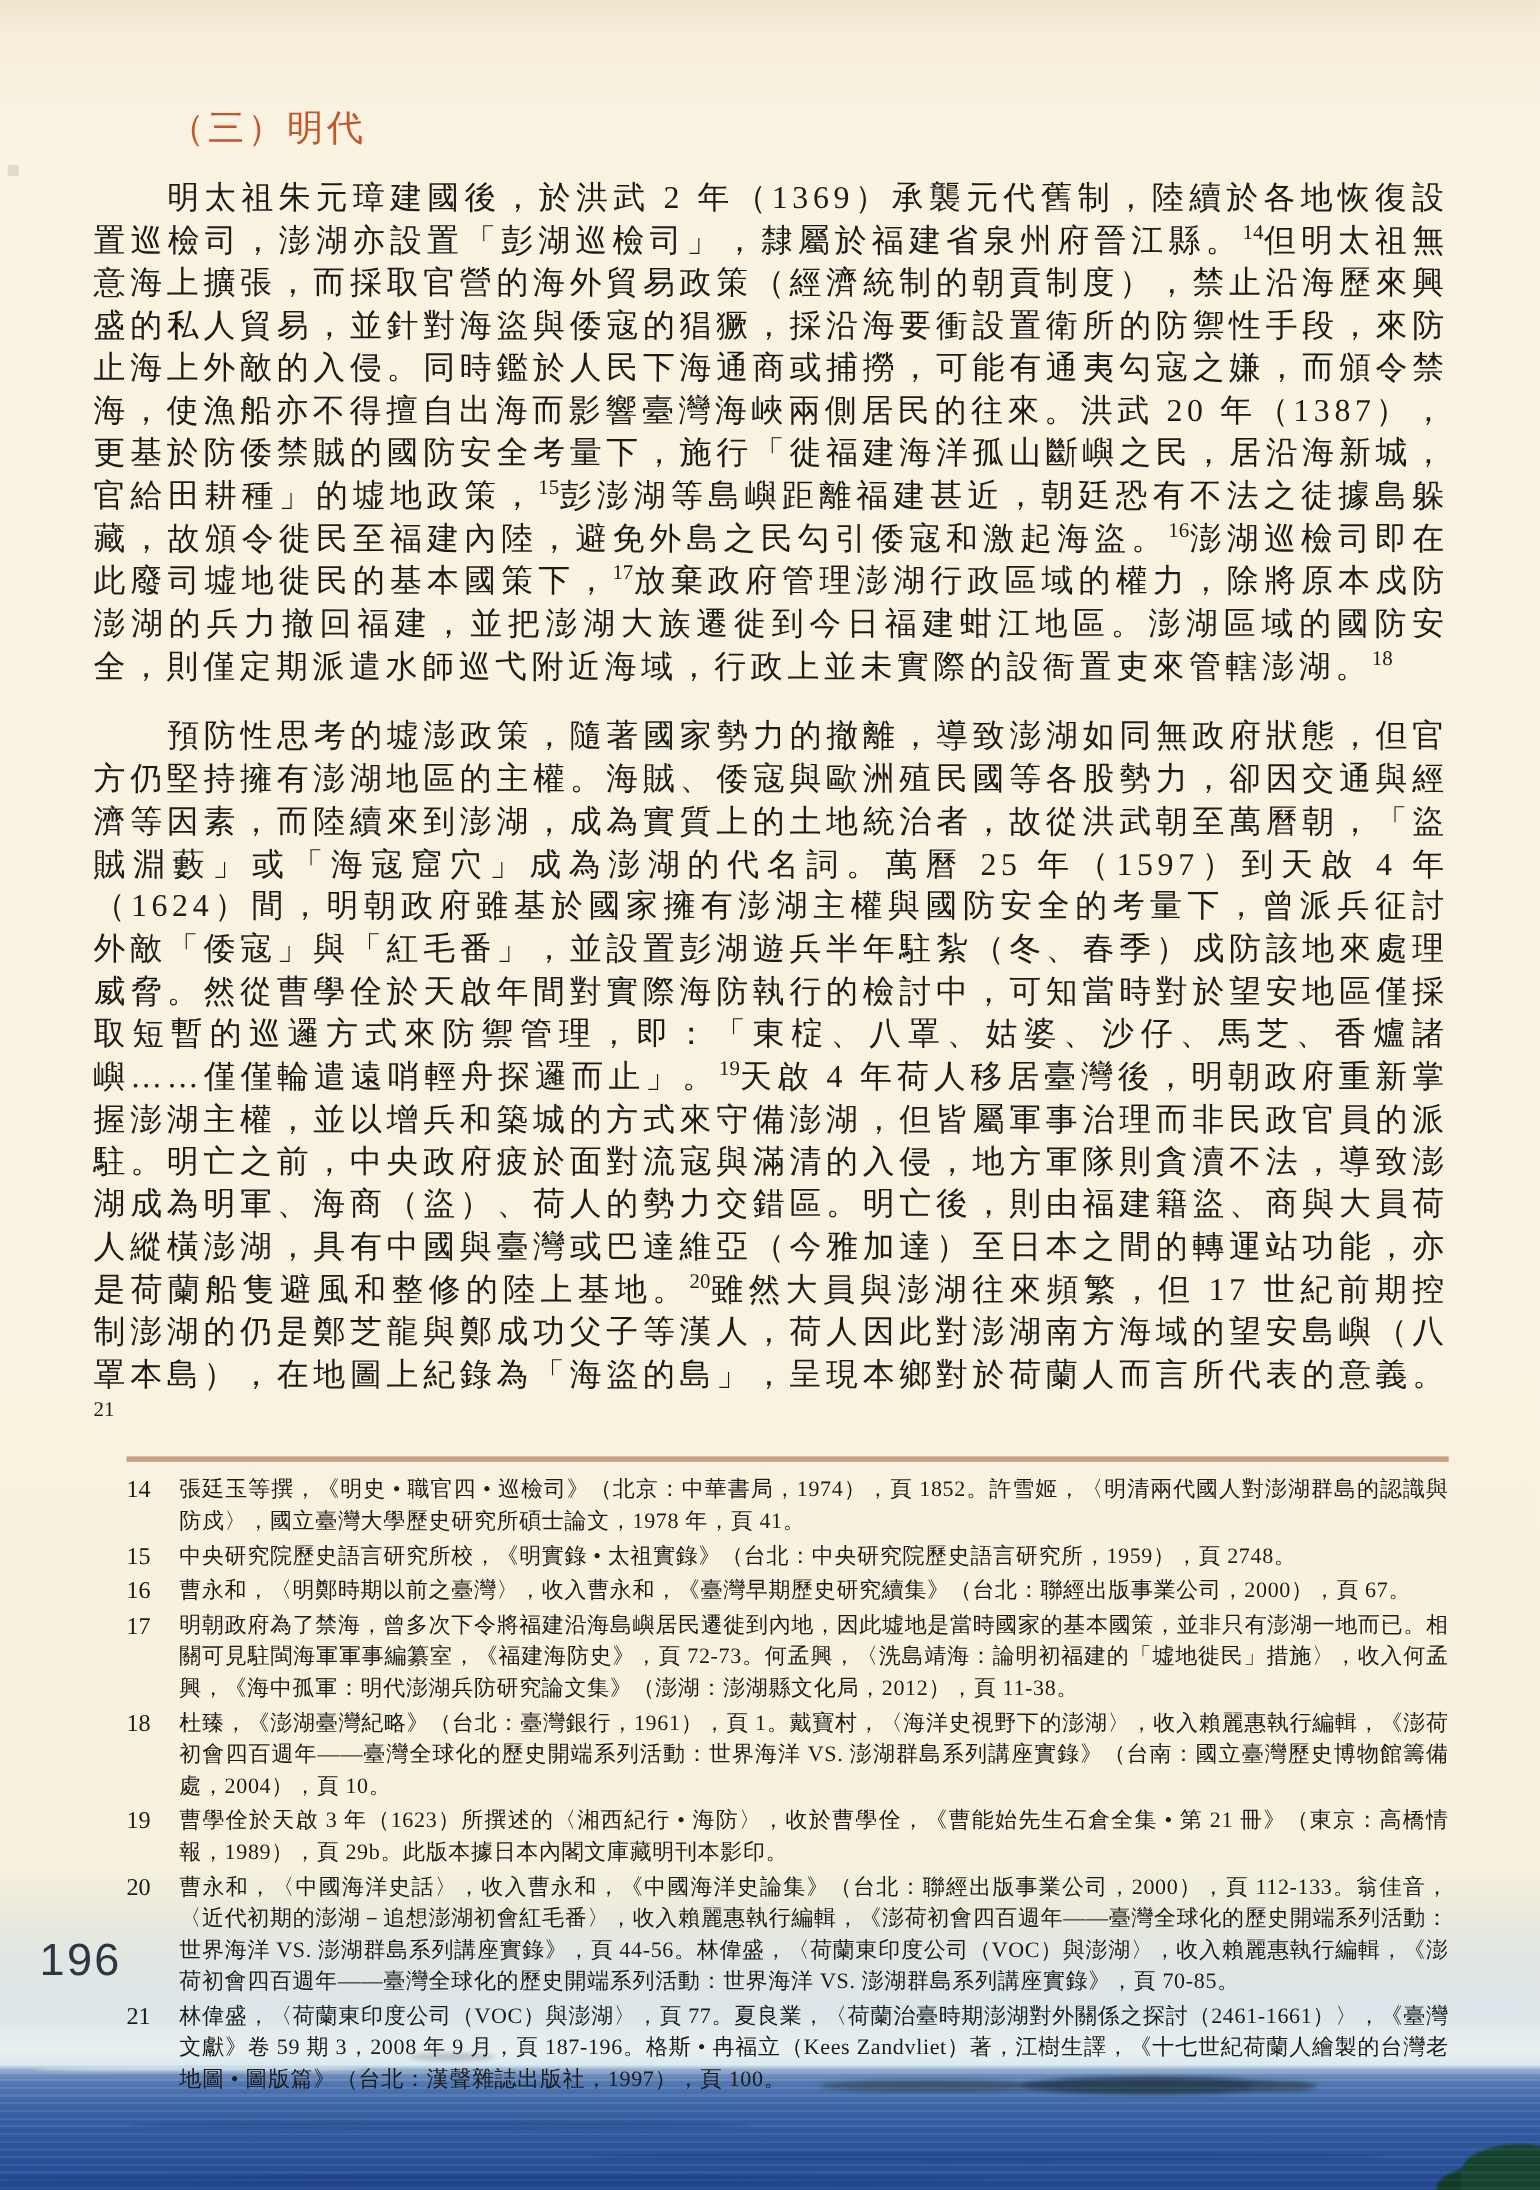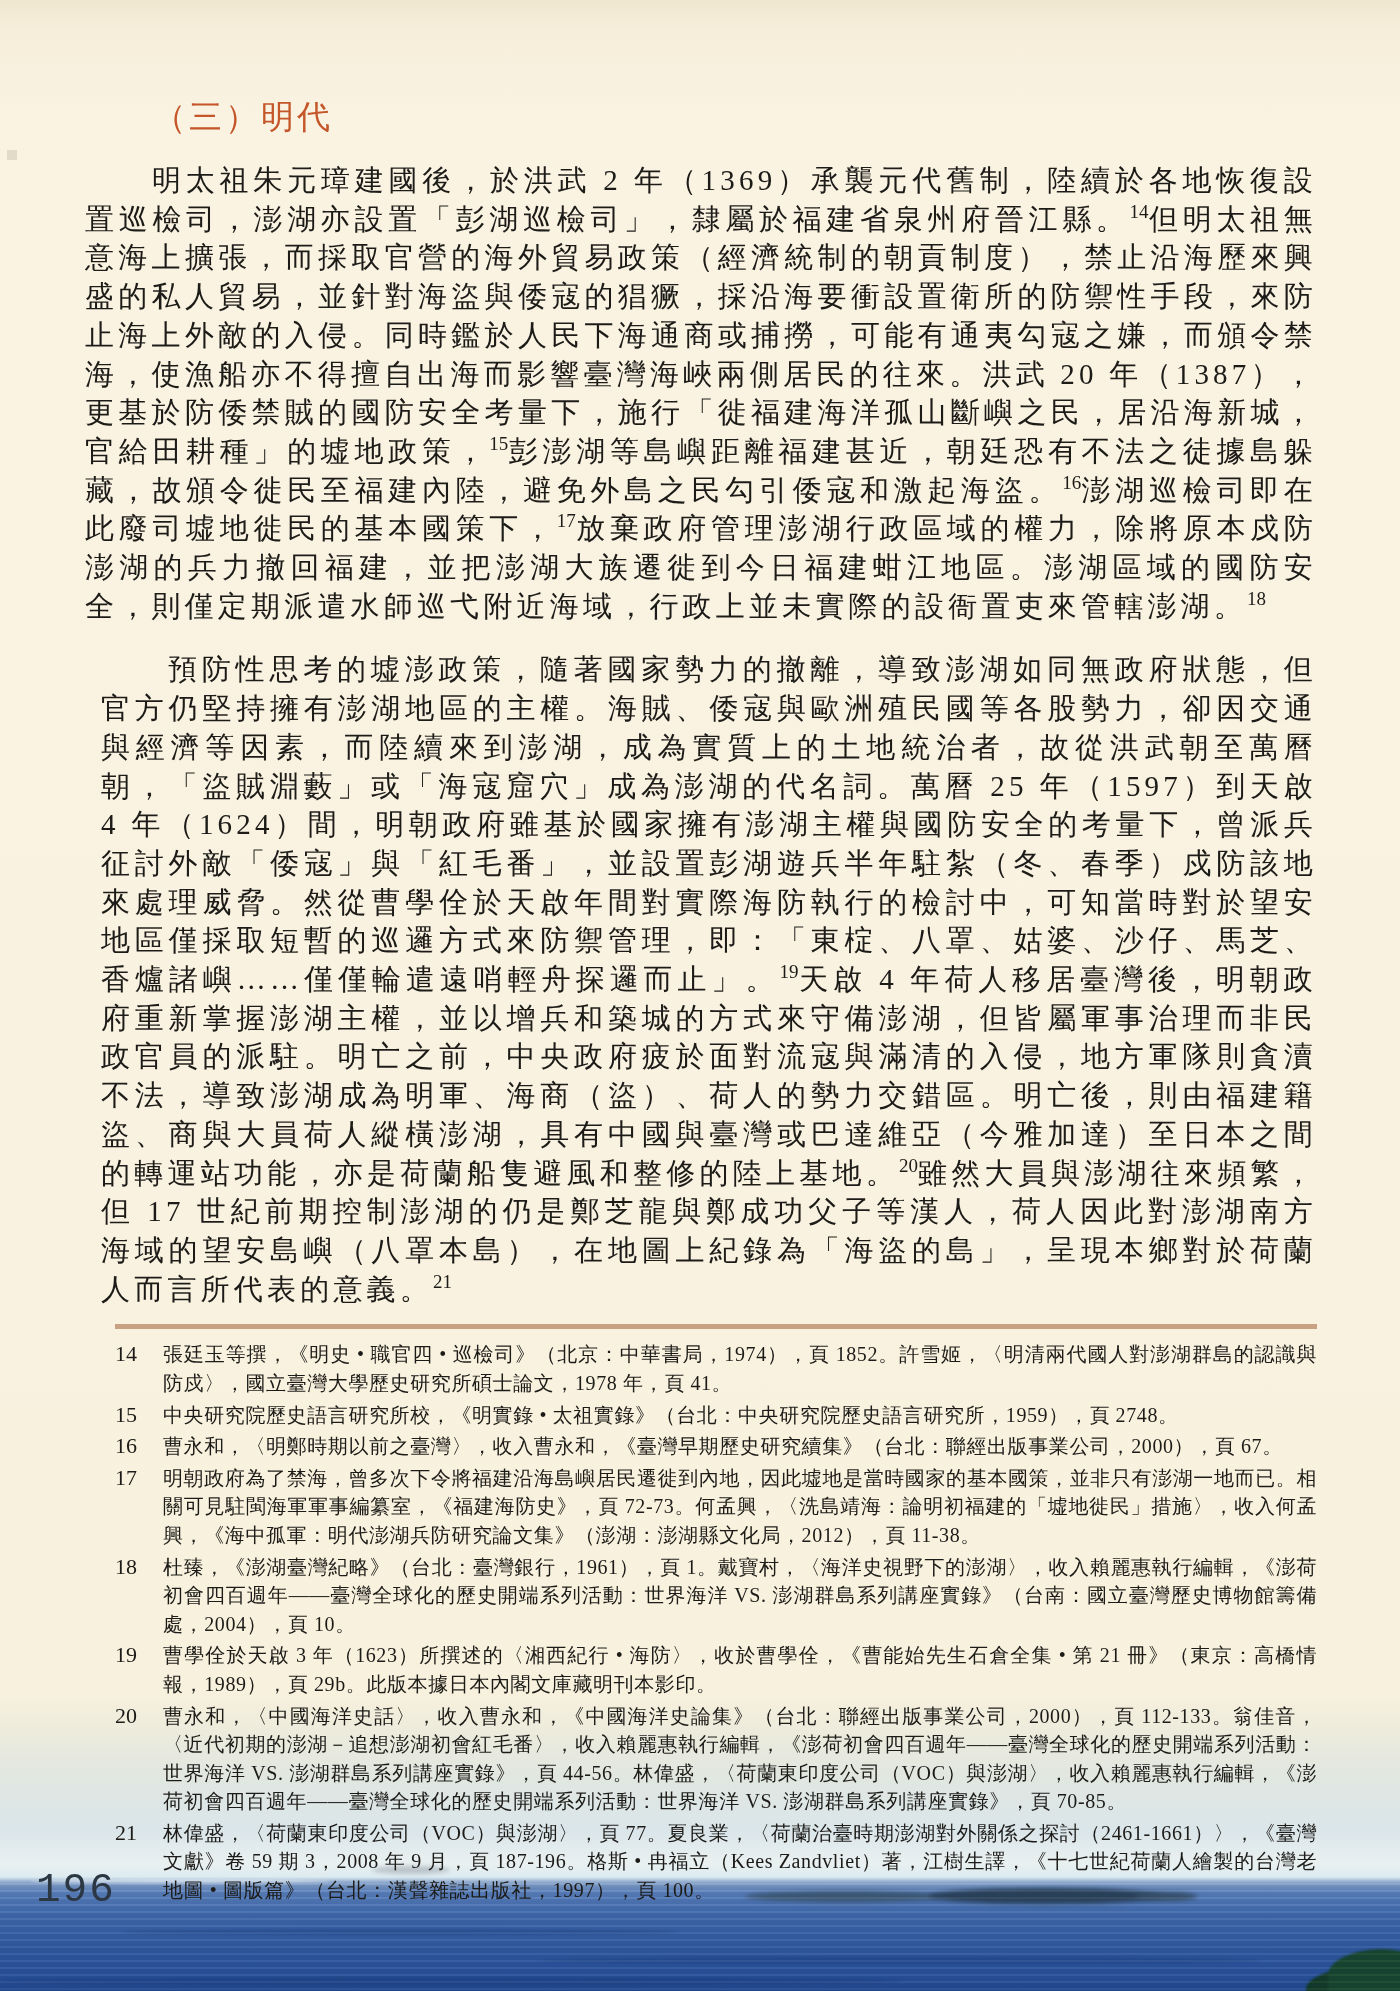--- a/index.html
+++ b/index.html
@@ -34,30 +34,30 @@
   .content{position:absolute;left:85px;top:95px;width:1232px;z-index:2;}
   .heading{
     margin:0 0 0 68px;font-size:33px;line-height:44px;font-weight:400;
     letter-spacing:3px;color:#c4562a;
   }
   .body-text{margin-top:22px;}
   p.para{
     margin:0;font-size:29px;line-height:38.7px;letter-spacing:4.2px;
     text-align:justify;text-indent:67px;
   }
-  p.para + p.para{margin-top:25px;margin-left:16px;}
+  p.para + p.para{margin-top:25px;}
   sup.fn-ref{font-size:19px;letter-spacing:0;line-height:0;vertical-align:super;}
   .divider{margin:16px 0 0 30px;width:1202px;height:5px;background:#c9a183;}
   .footnotes{margin-top:11px;}
   .footnote{display:flex;margin:0 0 3px 30px;width:1202px;}
   .fn-num{flex:0 0 48px;font-size:22px;line-height:28.6px;}
   .fn-text{flex:1;font-size:20px;line-height:28.6px;letter-spacing:0.6px;text-align:justify;}
   .page-number{
-    position:absolute;left:36px;top:1867px;z-index:3;
-    font-family:Liberation Mono, monospace;
+    position:absolute;left:36px;top:1758px;z-index:3;
+    font-family:Liberation Sans, sans-serif;
     font-size:41px;letter-spacing:2px;color:#2c3744;
   }
 </style>
 </head>
 <body>
 
 <div class="page">
 
   <div class="scan-artifact"></div>
 

